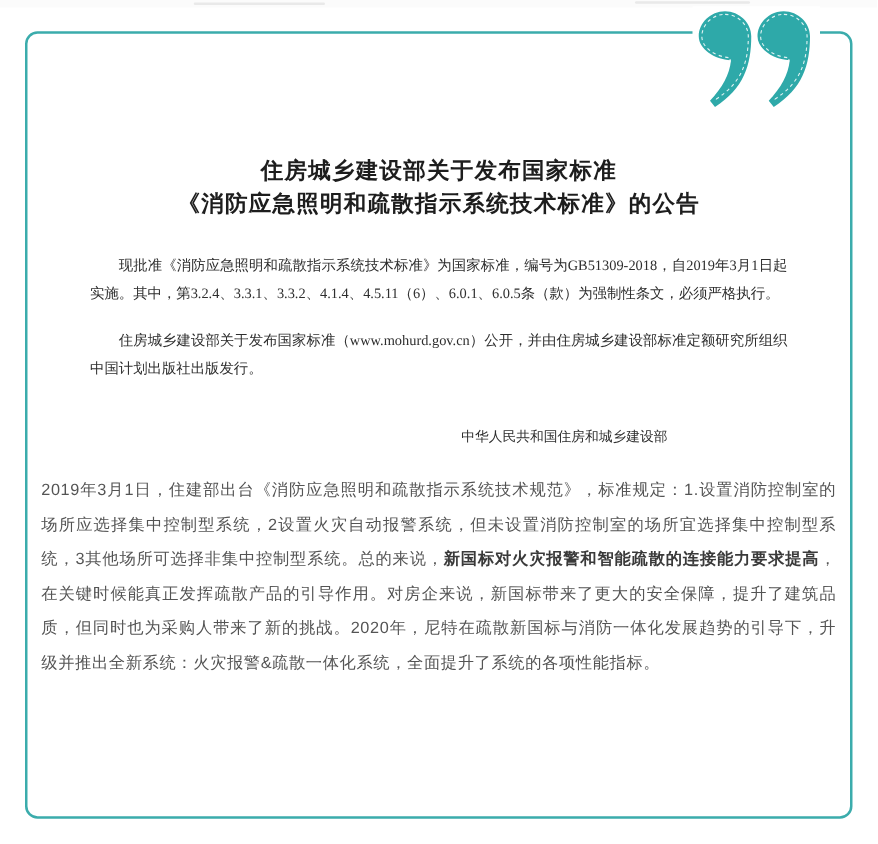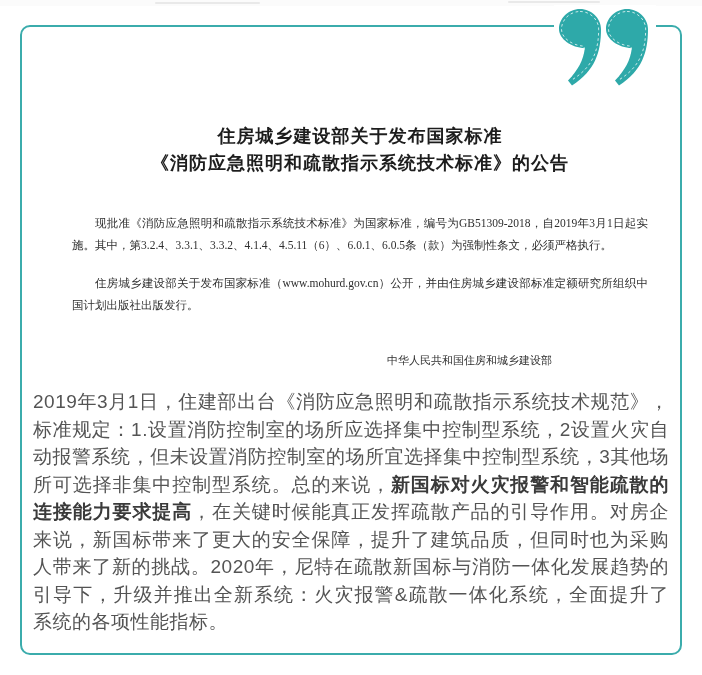--- a/index.html
+++ b/index.html
@@ -42,54 +42,54 @@
     position:absolute;top:5px;right:46px;
     width:102px;height:86px;
     background:#fff;
     z-index:3;
     display:flex;justify-content:center;align-items:flex-start;
     padding-top:3px;
   }
 
   
   .doc{
-    padding:96px 32px 0 50px;
+    padding:96px 50px 0 50px;
     font-family:"Liberation Serif", serif;
     color:var(--doc-text);
     filter:blur(0.3px);
   }
   .doc-title{
     text-align:center;
     font-size:18px;
     font-weight:bold;
     line-height:27px;
     letter-spacing:1px;
     color:#1d1d1d;
   }
   .doc-para{
     font-size:11.5px;
     line-height:22px;
     text-align:justify;
     text-indent:2em;
     color:var(--doc-text);
   }
-  .doc-para.p1{margin-top:35px;}
+  .doc-para.p1{margin-top:25px;}
   .doc-para.p2{margin-top:16px;}
   .signature{
     margin:33px 96px 0 auto;
     width:max-content;
     font-size:11px;
     line-height:22px;
     color:var(--doc-text);
   }
 
   
   .article{
     margin:17px 11px 0 11px;
-    font-size:19px;
+    font-size:13px;
     line-height:27.5px;
     letter-spacing:0.5px;
     color:var(--article-text);
     text-align:justify;
   }
   .article .bold{
     font-weight:bold;
     color:#3a3a3a;
   }
 </style>

